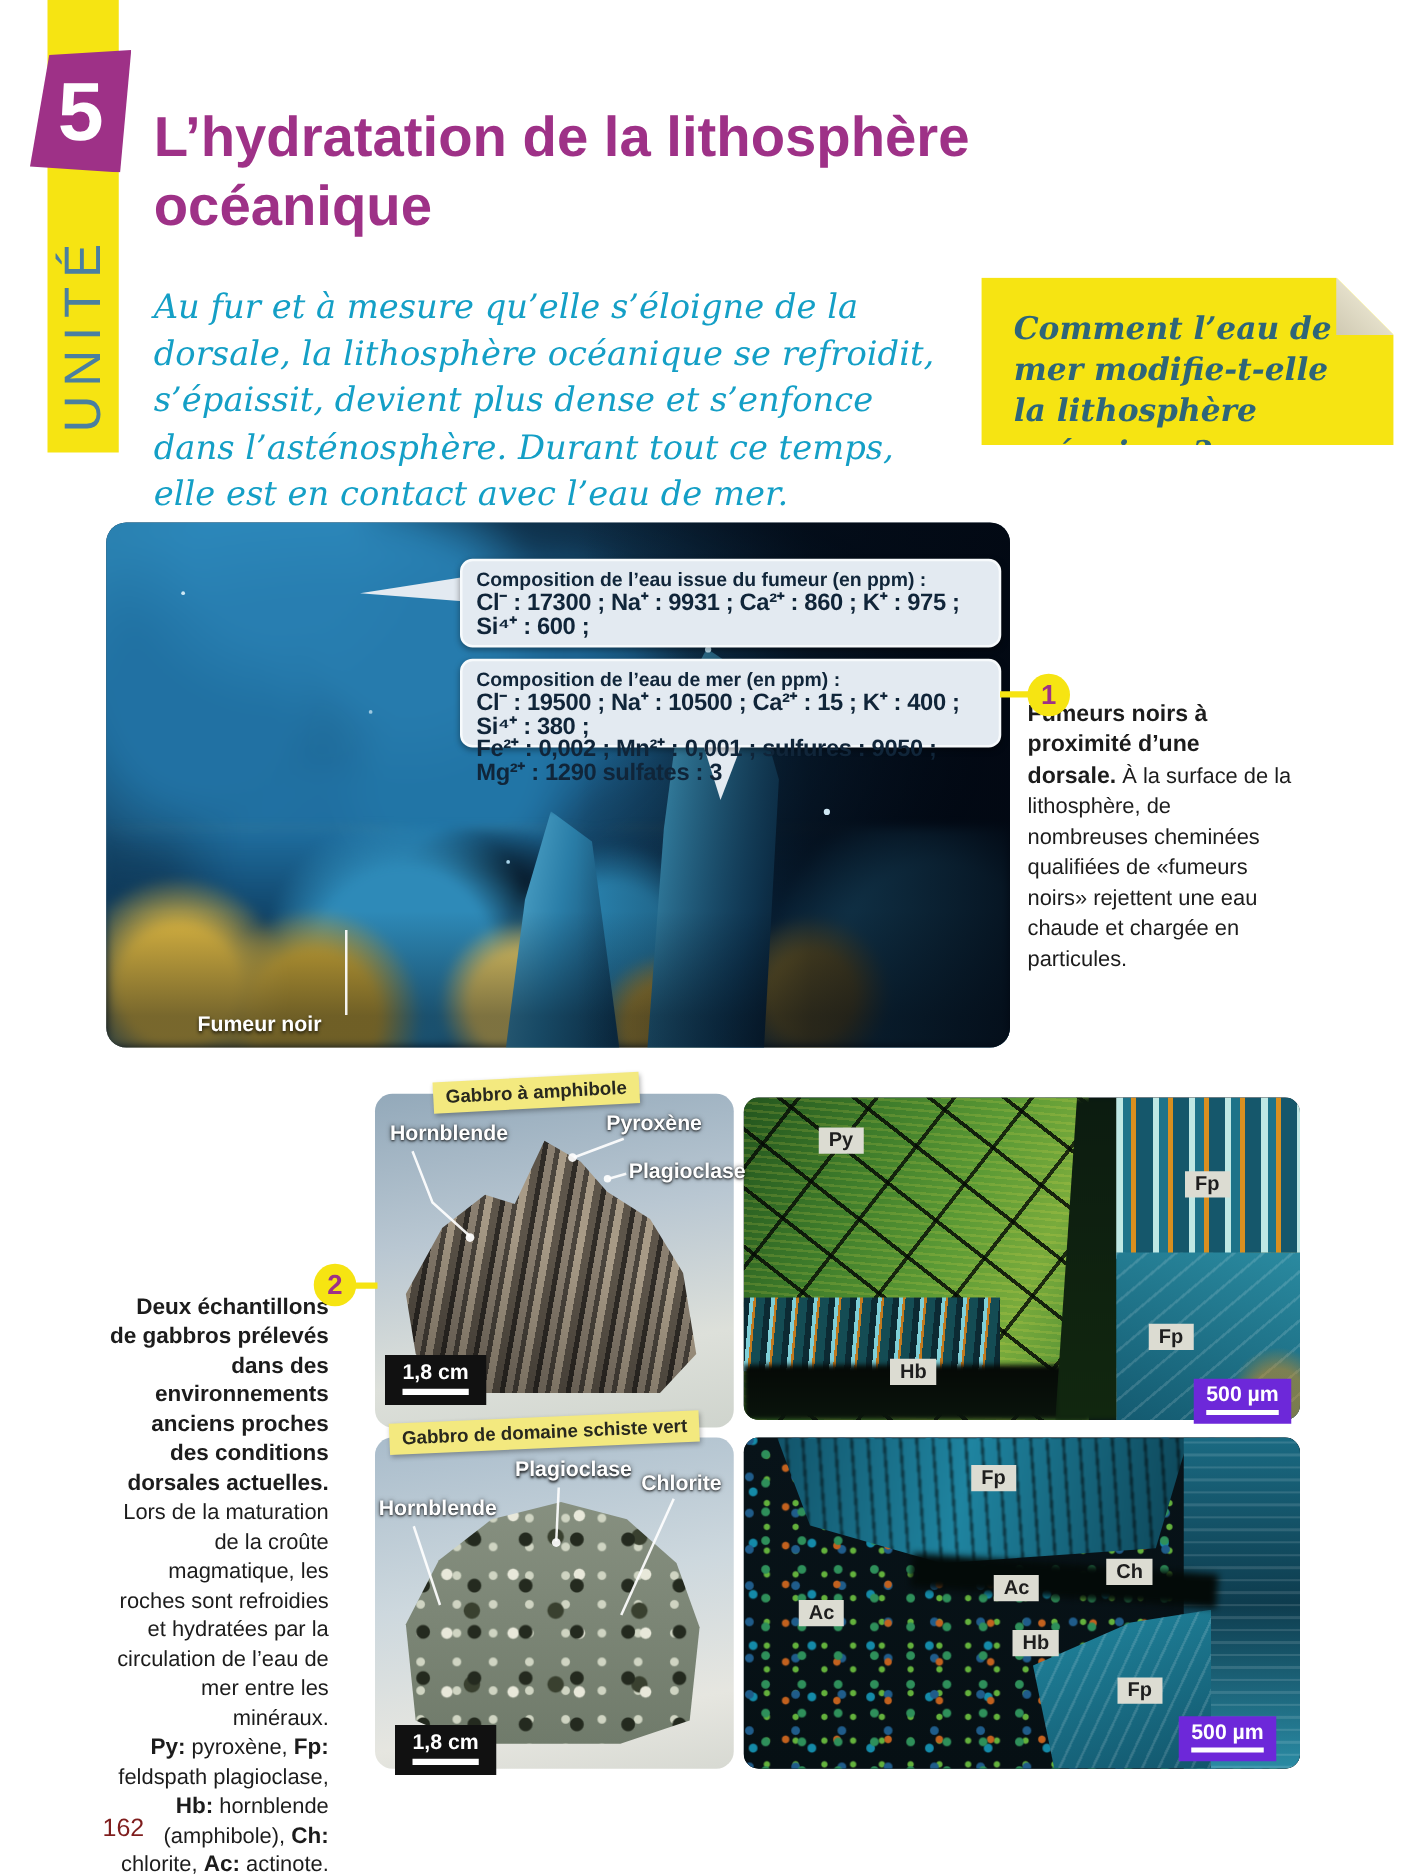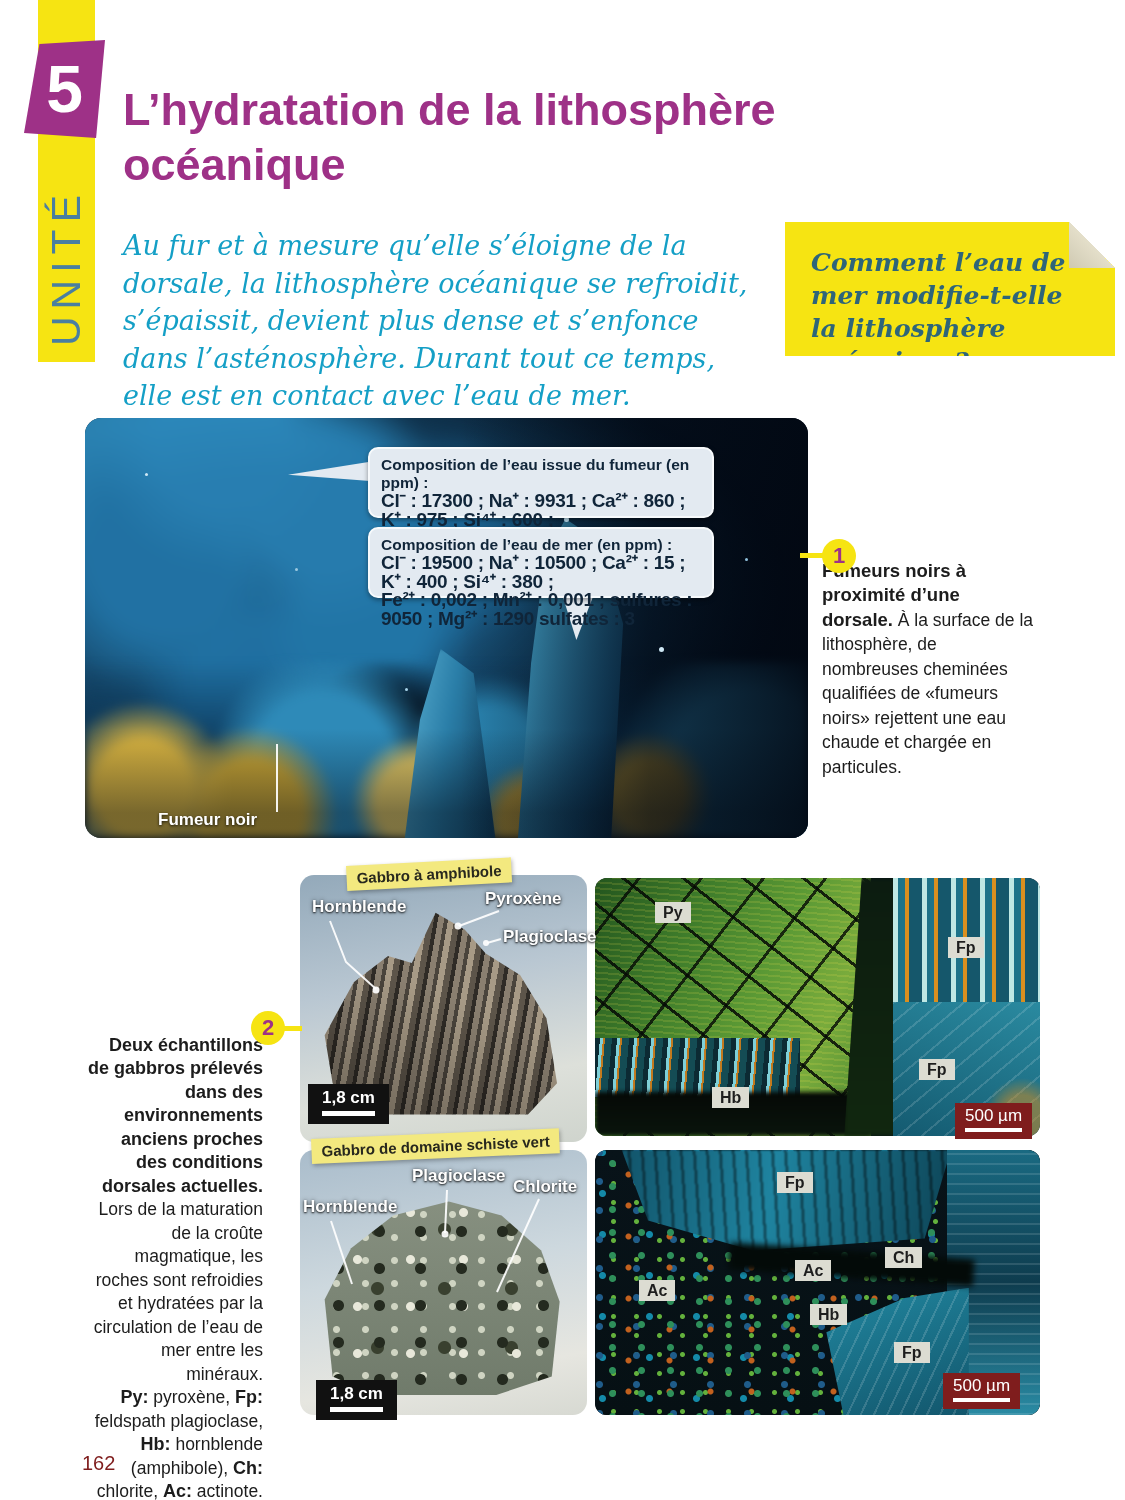--- a/index.html
+++ b/index.html
@@ -68,21 +68,21 @@
   .vignette{position:absolute;inset:0;
       background:linear-gradient(90deg,rgba(0,0,0,0) 52%,rgba(2,8,18,.66) 78%,rgba(2,8,18,.9) 100%),
                  linear-gradient(0deg,rgba(2,10,20,.45) 0 6%,rgba(0,0,0,0) 26%);}
   .stars{position:absolute;left:60px;top:55px;width:3px;height:3px;border-radius:50%;
       background:#cfe8f5;box-shadow:420px 45px 0 1px #bfe0f0,260px 215px 0 0 #a8d4ea,
       515px 175px 0 1px #cfe8f5,150px 95px 0 0 #9cc8e0,600px 85px 0 0 #8fc0dc;}
   .smoker-label{position:absolute;left:25px;top:392px;color:#fff;font-weight:bold;
       font-size:17px;text-shadow:0 1px 3px rgba(0,0,0,.8);padding-left:48px;}
 
   
-  .callout{position:absolute;width:346px;height:71px;background:#e3eaf1;
+  .callout{position:absolute;width:433px;height:71px;background:#e3eaf1;
       border:2px solid #f7fafc;border-radius:10px;box-shadow:0 2px 5px rgba(0,0,0,.4);
       padding:7px 11px;box-sizing:border-box;color:#102539;z-index:5;}
   .co-title{font-weight:bold;font-size:15.5px;line-height:18px;}
   .co-line{font-weight:bold;font-size:19px;line-height:18.5px;letter-spacing:-0.3px;}
   .tail-left{position:absolute;left:203px;top:40px;width:82px;height:32px;background:#e3eaf1;
       clip-path:polygon(0 52%,100% 12%,100% 72%);z-index:4;}
   .tail-down{position:absolute;left:477px;top:176px;width:32px;height:46px;background:#e3eaf1;
       clip-path:polygon(0 0,100% 0,45% 100%);z-index:4;}
 
   
@@ -177,21 +177,21 @@
   .m2-block{position:absolute;left:52%;top:52%;width:32%;height:48%;
       background:
         repeating-linear-gradient(115deg,rgba(255,255,255,.15) 0 2px,rgba(0,0,0,0) 2px 12px),
         linear-gradient(160deg,#2187a0,#12566c);
       clip-path:polygon(0 35%,55% 8%,100% 0,100% 100%,12% 100%);}
   .m2-vein{position:absolute;left:30%;top:38%;width:55%;height:10%;filter:blur(3px);
       background:#030a08;transform:rotate(4deg);}
 
   .chip{position:absolute;background:#dcdcd2;color:#1e1e1e;font-weight:bold;font-size:16px;
       line-height:1.2;padding:1px 8px;z-index:7;}
-  .scalebar-sm{position:absolute;background:#7f1d1d;color:#fff;font-weight:normal;font-size:17px;
+  .scalebar-sm{position:absolute;background:#6d28d9;color:#fff;font-weight:bold;font-size:17px;
       padding:3px 10px 7px;z-index:7;}
   .scalebar-sm .bar{height:4px;background:#fff;margin-top:2px;}
 
   .leaders{position:absolute;left:0;top:0;z-index:6;pointer-events:none;}
   .page-num{left:82px;top:1452px;color:#7f1d1d;font-size:20px;}
 </style>
 </head>
 <body>
 
 <div class="abs unit-band"></div>

